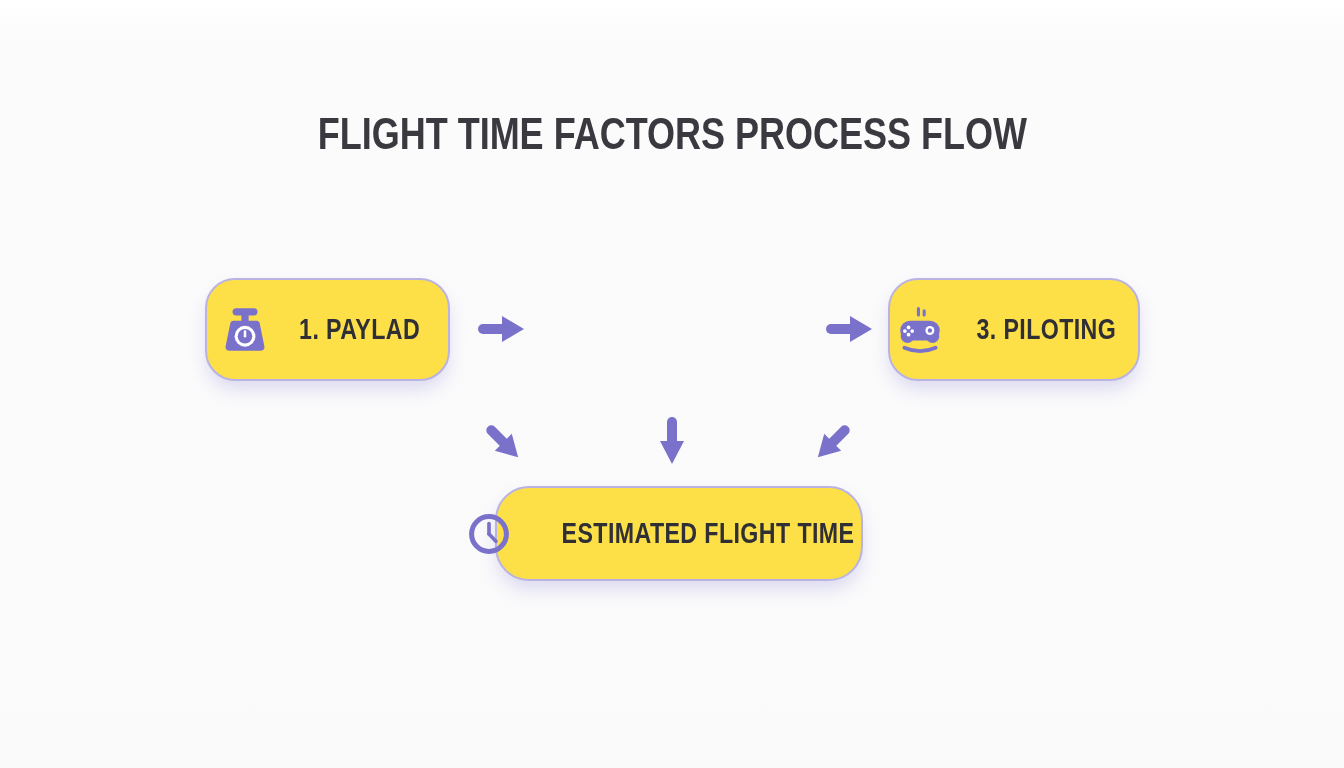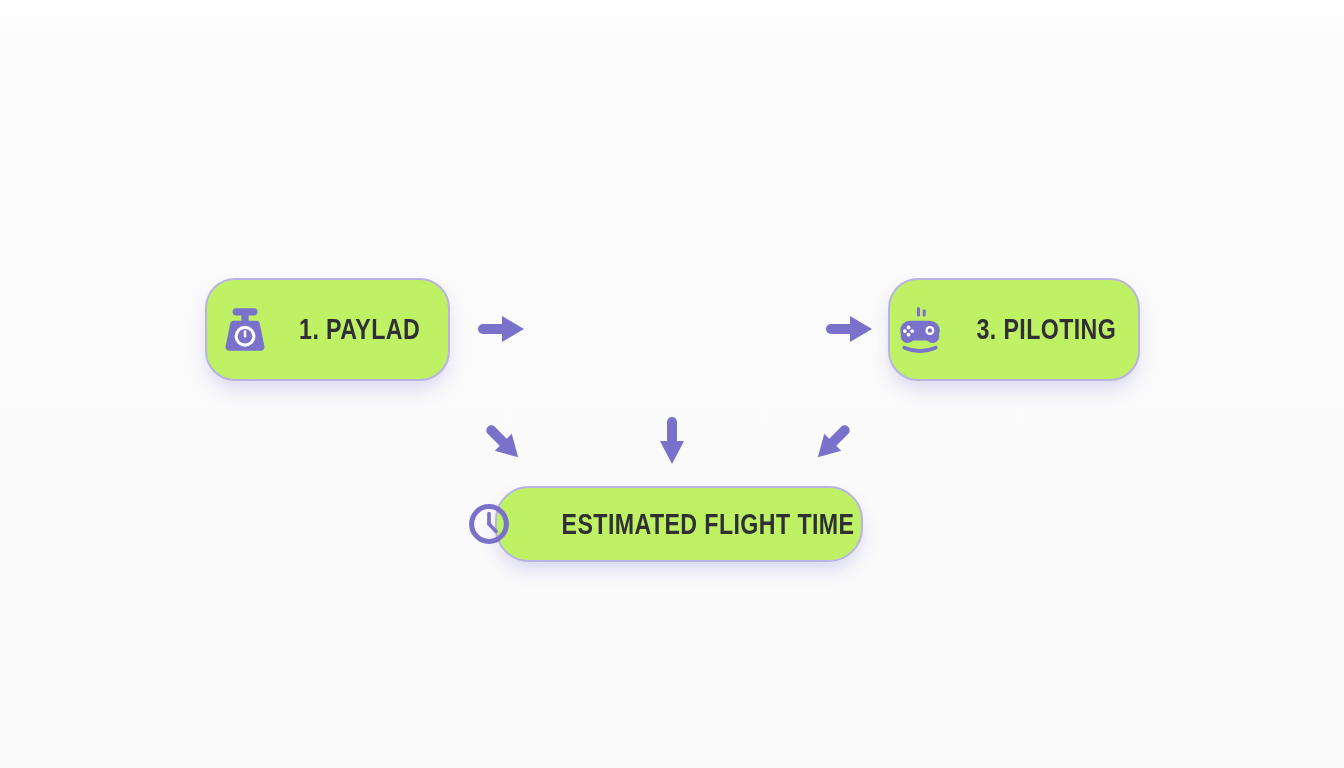--- a/index.html
+++ b/index.html
@@ -11,46 +11,47 @@
   }
   .stage{position:absolute;inset:0;}
   .cond{display:inline-block;transform:scaleX(.8);transform-origin:center;white-space:nowrap;}
   .title{
     position:absolute;left:0;top:108px;width:1344px;margin:0;
     text-align:center;font-size:45px;font-weight:700;letter-spacing:0px;
     color:var(--ink,#3a393f);
   }
   .node{
     position:absolute;box-sizing:border-box;
-    background:#bef264;
+    background:#fde047;
     border:2.5px solid var(--border,#b9b3e3);
     border-radius:30px;
     box-shadow:0 10px 18px -2px rgba(123,112,204,.24);
     display:flex;align-items:center;justify-content:center;gap:14px;
   }
   .node .label{
     font-size:29px;font-weight:700;color:var(--label,#302f35);letter-spacing:.5px;
   }
   .node .icon{display:inline-flex;color:var(--accent,#7a71cb);}
   .node .icon svg{width:50px;height:50px;}
   .node1{left:205px;top:278px;width:245px;height:103px;}
   .node2{left:543px;top:278px;width:257px;height:103px;}
   .node3{left:888px;top:278px;width:252px;height:103px;align-items:center;}
-  .node-result{left:495px;top:486px;width:368px;height:76px;border-radius:34px;align-items:center;}
+  .node-result{left:495px;top:486px;width:368px;height:95px;border-radius:34px;align-items:center;}
   .node-result .icon svg{width:44px;height:44px;}
   .arrow{position:absolute;color:var(--accent,#7a71cb);display:inline-flex;}
   .arrow svg{display:block;}
   .rot-dr{transform:rotate(-45deg);}
   .rot-dl{transform:rotate(45deg);}
 </style>
 </head>
 <body style="--accent: #7A71CB; --border: #B9B3E3; --ink: #3A393F; --label: #302F35;">
 
 <div class="stage">
 
+  <h1 class="title"><span class="cond">FLIGHT TIME FACTORS PROCESS FLOW</span></h1>
 
   <div class="node node1">
     <span class="icon">
       <svg viewBox="0 0 48 48" fill="currentColor" aria-hidden="true">
         <rect x="12" y="3" width="24" height="7" rx="3.5"></rect>
         <rect x="20.5" y="7" width="7" height="10"></rect>
         <path d="M13 15 h22 q2.6 0 3.1 2.6 l4.4 21.4 q1 4.8 -3.9 4.8 h-29.2 q-4.9 0 -3.9 -4.8 l4.4 -21.4 q0.5 -2.6 3.1 -2.6 Z"></path>
         <circle cx="24" cy="30" r="10" fill="#ffffff"></circle>
         <circle cx="24" cy="30" r="7" fill="currentColor"></circle>
         <rect x="22.8" y="24.3" width="2.4" height="7" rx="1.2" fill="#ffffff"></rect>

